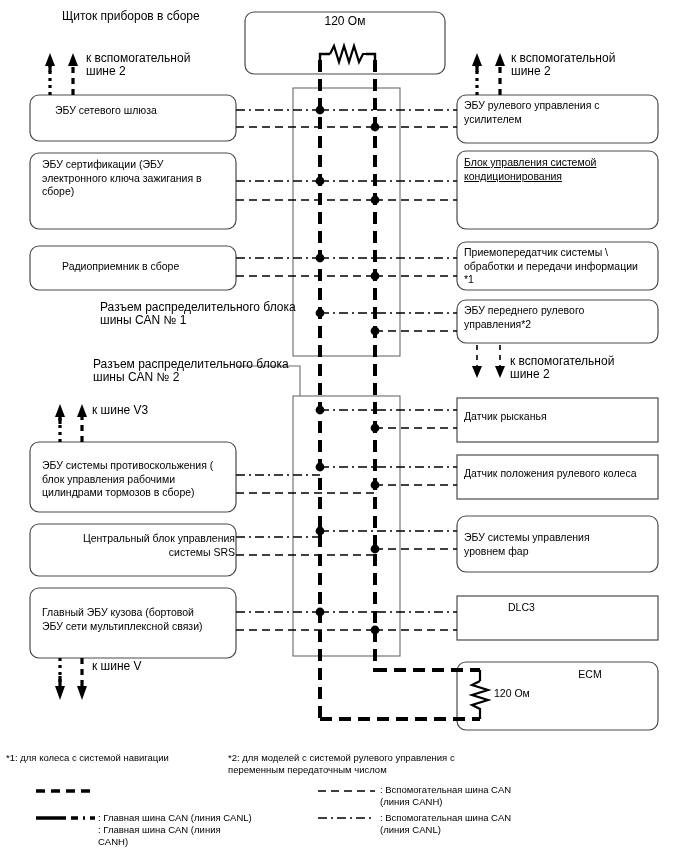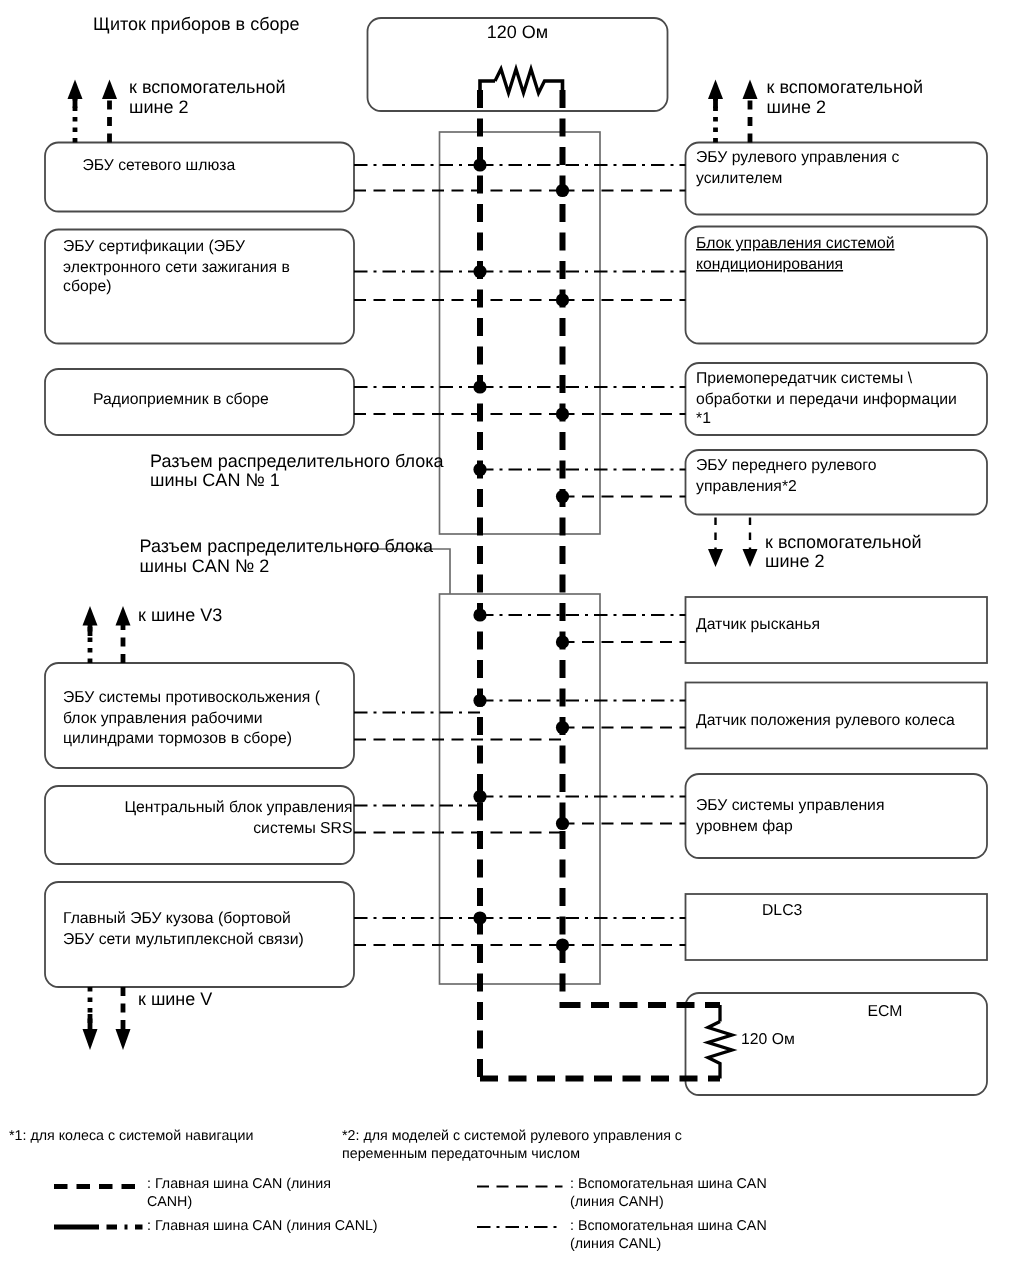--- a/index.html
+++ b/index.html
@@ -174,42 +174,42 @@
   <line x1="318" y1="818" x2="375" y2="818" stroke="#000" stroke-width="1.3" stroke-dasharray="9 4 2 4"></line>
 
 </svg>
 
 <div class="lbl" style="left:62px;top:10px;">Щиток приборов в сборе</div>
 
 <div class="lbl c" style="left:245px;top:15px;width:200px;">120 Ом</div>
 
 <div class="node-text" style="left:55px;top:104px;width:175px;">ЭБУ сетевого шлюза</div>
 <div class="node-text" style="left:42px;top:158px;width:190px;">ЭБУ сертификации (ЭБУ
-электронного сети зажигания в
+электронного ключа зажигания в
 сборе)</div>
 <div class="node-text" style="left:62px;top:260px;width:175px;">Радиоприемник в сборе</div>
 <div class="node-text" style="left:42px;top:459px;width:192px;">ЭБУ системы противоскольжения (
 блок управления рабочими
 цилиндрами тормозов в сборе)</div>
 <div class="node-text" style="left:45px;top:532px;width:190px;text-align:right;">Центральный блок управления
 системы SRS</div>
 <div class="node-text" style="left:42px;top:606px;width:192px;">Главный ЭБУ кузова (бортовой
 ЭБУ сети мультиплексной связи)</div>
 
 <div class="node-text" style="left:464px;top:99px;width:190px;">ЭБУ рулевого управления с
 усилителем</div>
 <div class="node-text" style="left:464px;top:156px;width:190px;text-decoration:underline;">Блок управления системой
 кондиционирования</div>
 <div class="node-text" style="left:464px;top:246px;width:192px;">Приемопередатчик системы \
 обработки и передачи информации
 *1</div>
 <div class="node-text" style="left:464px;top:304px;width:190px;">ЭБУ переднего рулевого
 управления*2</div>
 <div class="node-text" style="left:464px;top:410px;width:190px;">Датчик рысканья</div>
-<div class="node-text" style="left:464px;top:467px;width:192px;margin-top:7px;">Датчик положения рулевого колеса</div>
+<div class="node-text" style="left:464px;top:467px;width:192px;">Датчик положения рулевого колеса</div>
 <div class="node-text" style="left:464px;top:531px;width:190px;">ЭБУ системы управления
 уровнем фар</div>
 <div class="node-text" style="left:464px;top:601px;width:190px;padding-left:44px;">DLC3</div>
 <div class="node-text" style="left:545px;top:668px;width:90px;text-align:center;">ECM</div>
 <div class="node-text" style="left:494px;top:687px;width:80px;">120 Ом</div>
 
 <div class="lbl" style="left:100px;top:301px;width:200px;">Разъем распределительного блока
 шины CAN № 1</div>
 <div class="lbl" style="left:93px;top:358px;width:200px;">Разъем распределительного блока
 шины CAN № 2</div>
@@ -220,19 +220,19 @@
 шине 2</div>
 <div class="lbl" style="left:510px;top:355px;width:140px;">к вспомогательной
 шине 2</div>
 <div class="lbl" style="left:92px;top:404px;width:120px;">к шине V3</div>
 <div class="lbl" style="left:92px;top:660px;width:120px;">к шине V</div>
 
 <div class="foot" style="left:6px;top:752px;width:220px;">*1: для колеса с системой навигации</div>
 <div class="foot" style="left:228px;top:752px;width:290px;">*2: для моделей с системой рулевого управления с
 переменным передаточным числом</div>
 
-<div class="leg" style="left:98px;top:784px;width:180px;">: Главная шина CAN (линия
+<div class="leg" style="left:98px;top:824px;width:180px;">: Главная шина CAN (линия
 CANH)</div>
 <div class="leg" style="left:98px;top:812px;width:250px;">: Главная шина CAN (линия CANL)</div>
 <div class="leg" style="left:380px;top:784px;width:210px;">: Вспомогательная шина CAN
 (линия CANH)</div>
 <div class="leg" style="left:380px;top:812px;width:210px;">: Вспомогательная шина CAN
 (линия CANL)</div>
 
 </body></html>

